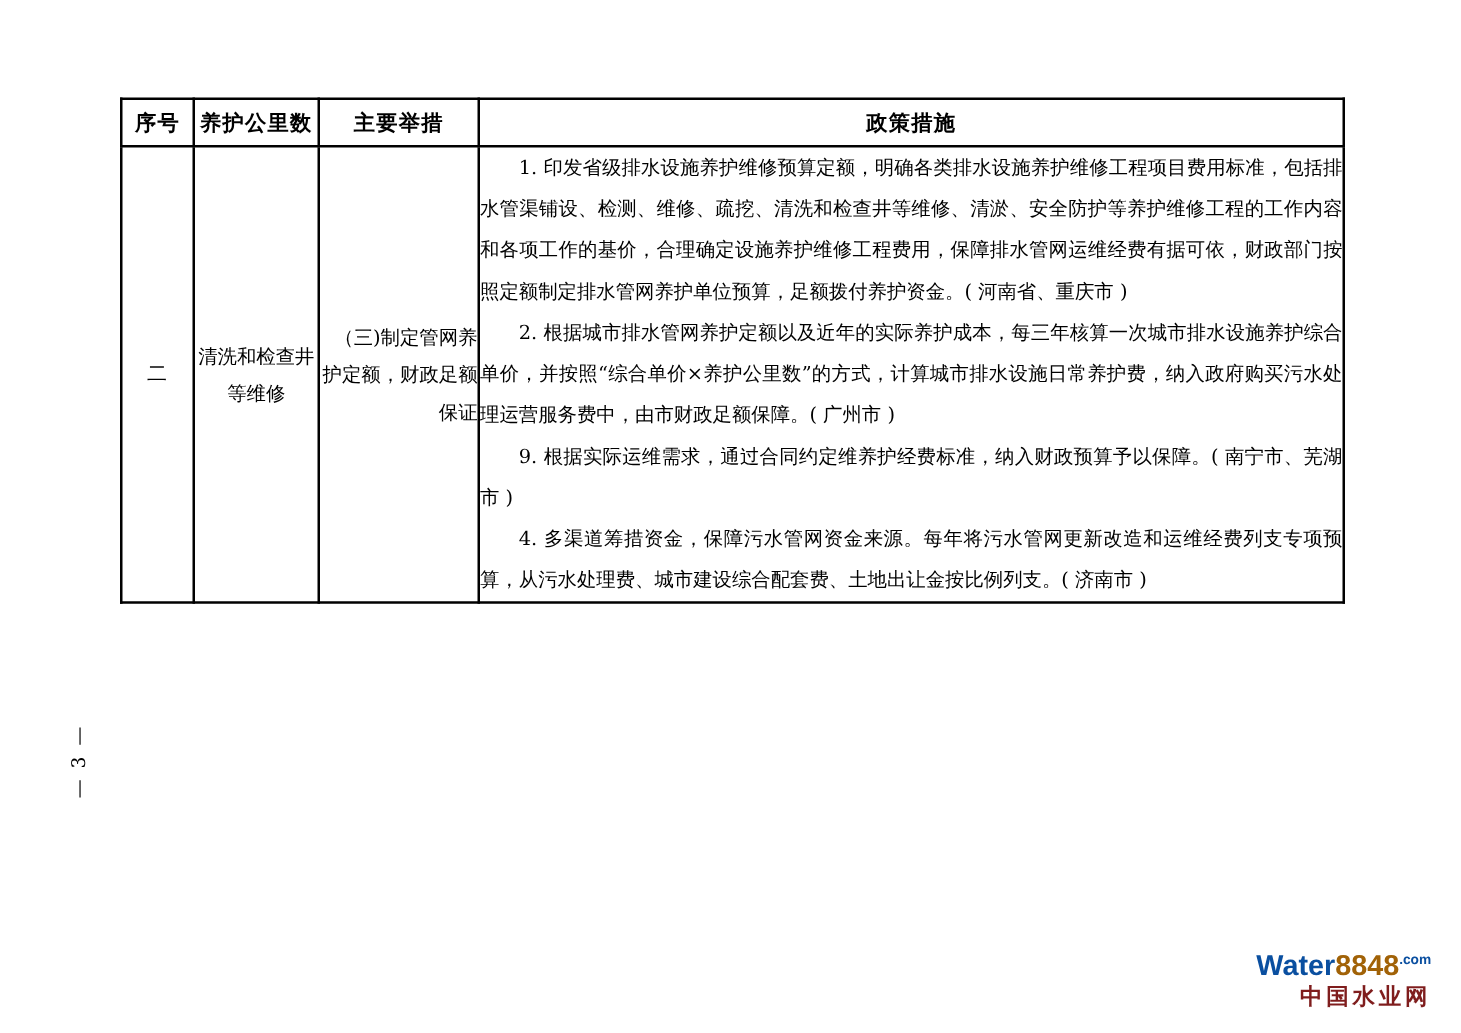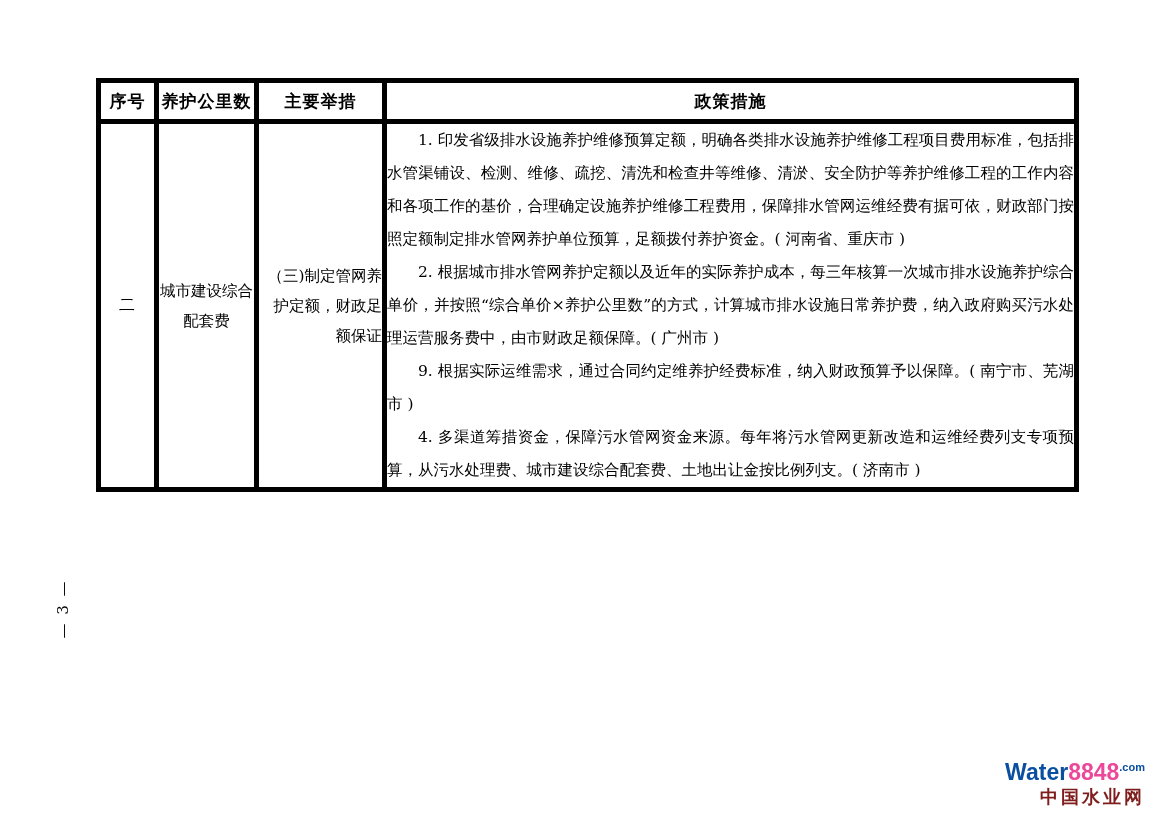--- a/index.html
+++ b/index.html
@@ -40,21 +40,21 @@
 
   table.doc-table {
     position: absolute;
     left: 96px;
     top: 78px;
     width: 978px;
     border-collapse: collapse;
     table-layout: fixed;
   }
   table.doc-table td, table.doc-table th {
-    border: 5px solid #000000;
+    border: 2px solid #000000;
     vertical-align: middle;
     padding: 0;
   }
 
   thead th {
     height: 36px;
     font-weight: bold;
     font-size: 17px;
     text-align: center;
     font-family: "DejaVu Serif", "Liberation Serif", serif;
@@ -108,21 +108,21 @@
     line-height: 1.15;
   }
   .logo .line1 {
     font-family: "Liberation Sans", sans-serif;
     font-weight: bold;
     font-size: 23px;
     color: #0a4fa0;
     letter-spacing: 0px;
   }
   .logo .line1 .num {
-    color: #ec4899;
+    color: #a16207;
   }
   .logo .line1 .dotcom {
     font-size: 11px;
     color: #0a4fa0;
     vertical-align: super;
   }
   .logo .line2 {
     font-family: "Liberation Sans", sans-serif;
     font-weight: bold;
     font-size: 18px;
@@ -149,21 +149,21 @@
       <tr>
         <th>序号</th>
         <th>养护公里数</th>
         <th>主要举措</th>
         <th>政策措施</th>
       </tr>
     </thead>
     <tbody>
       <tr>
         <td class="cell-no">二</td>
-        <td class="cell-policy">城市建设综合配套费</td>
+        <td class="cell-policy">清洗和检查井等维修</td>
         <td class="cell-measure">（三)制定管网养护定额，财政足额保证</td>
         <td class="cell-detail">
           <p>1. 印发省级排水设施养护维修预算定额，明确各类排水设施养护维修工程项目费用标准，包括排水管渠铺设、检测、维修、疏挖、清洗和检查井等维修、清淤、安全防护等养护维修工程的工作内容和各项工作的基价，合理确定设施养护维修工程费用，保障排水管网运维经费有据可依，财政部门按照定额制定排水管网养护单位预算，足额拨付养护资金。( 河南省、重庆市 )</p>
           <p>2. 根据城市排水管网养护定额以及近年的实际养护成本，每三年核算一次城市排水设施养护综合单价，并按照“综合单价×养护公里数”的方式，计算城市排水设施日常养护费，纳入政府购买污水处理运营服务费中，由市财政足额保障。( 广州市 )</p>
           <p>9. 根据实际运维需求，通过合同约定维养护经费标准，纳入财政预算予以保障。( 南宁市、芜湖市 )</p>
           <p>4. 多渠道筹措资金，保障污水管网资金来源。每年将污水管网更新改造和运维经费列支专项预算，从污水处理费、城市建设综合配套费、土地出让金按比例列支。( 济南市 )</p>
         </td>
       </tr>
     </tbody>
   </table>

